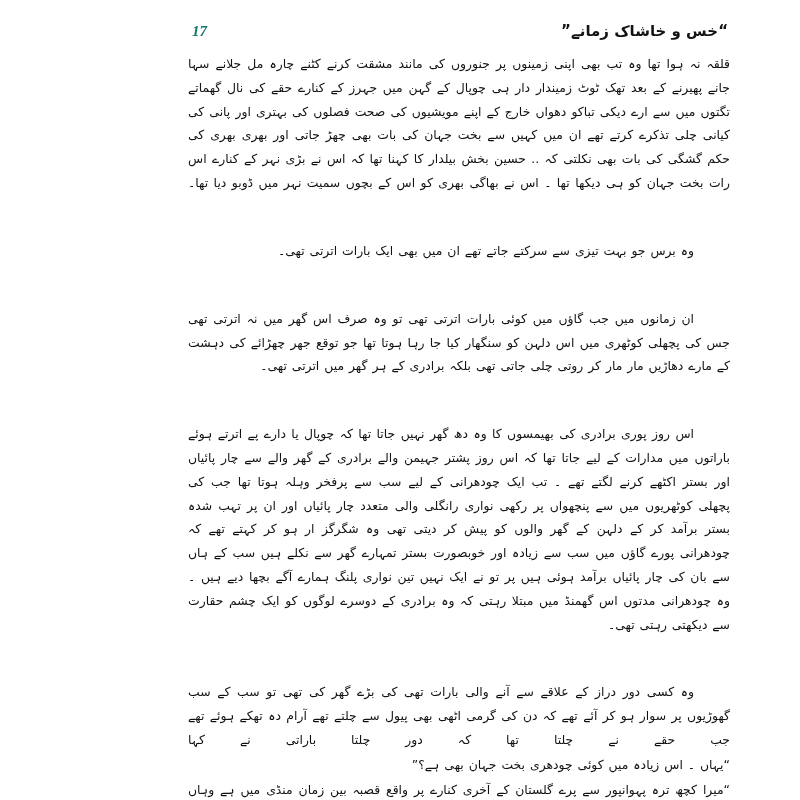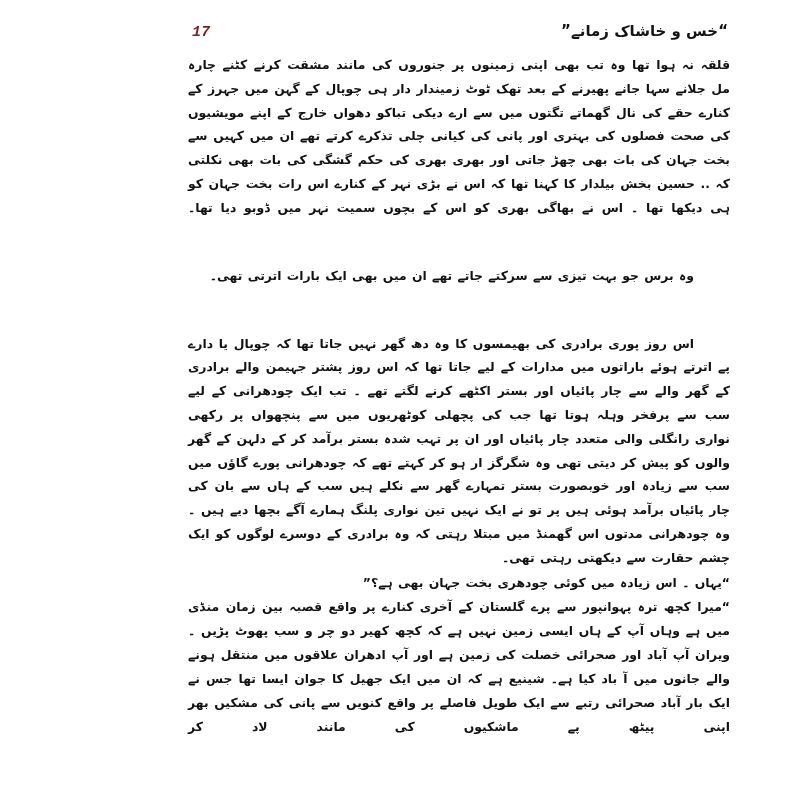--- a/index.html
+++ b/index.html
@@ -33,40 +33,39 @@
   }
   .book-title {
     font-family: "DejaVu Sans", sans-serif;
     font-size: 15px;
     font-weight: 700;
     direction: rtl;
     letter-spacing: 0.5px;
     color: #141414;
   }
   .page-number {
-    font-family: Liberation Mono, monospace;
+    font-family: Liberation Serif, serif;
     font-style: italic;
     font-weight: 700;
     font-size: 15px;
-    color: #7f1d1d;
+    color: #0f766e;
   }
   .body-text {
     direction: rtl;
     text-align: justify;
     text-align-last: justify;
     font-family: "DejaVu Sans", sans-serif;
     font-size: 12.4px;
     line-height: 1.92;
     color: #121212;
     word-spacing: 1px;
   }
   .para {
     margin: 0 0 1px 0;
     text-indent: 0;
-    font-weight: bold;
   }
   .para.indent {
     text-indent: 36px;
     margin-top: 44px;
   }
   .para.short {
     text-align-last: right;
   }
   .para.dialogue {
     text-align-last: right;
@@ -78,18 +77,20 @@
 <div class="page">
 
   <div class="page-header">
     <div class="book-title">“خس و خاشاک زمانے”</div>
     <div class="page-number">17</div>
   </div>
 
   <div class="body-text">
     <p class="para">قلقہ نہ ہوا تھا وہ تب بھی اپنی زمینوں پر جنوروں کی مانند مشقت کرنے کٹنے چارہ مل جلانے سہا جانے پھیرنے کے بعد تھک ٹوٹ زمیندار دار ہی چوپال کے گہن میں جہرز کے کنارے حقے کی نال گھماتے تگتوں میں سے ارے دیکی تباکو دھواں خارج کے اپنے مویشیوں کی صحت فصلوں کی بہتری اور پانی کی کیانی چلی تذکرے کرتے تھے ان میں کہیں سے بخت جہان کی بات بھی چھڑ جاتی اور بھری بھری کی حکم گشگی کی بات بھی نکلتی کہ .. حسین بخش بیلدار کا کہنا تھا کہ اس نے بڑی نہر کے کنارے اس رات بخت جہان کو ہی دیکھا تھا ۔ اس نے بھاگی بھری کو اس کے بچوں سمیت نہر میں ڈوبو دیا تھا۔</p>
     <p class="para indent short">وہ برس جو بہت تیزی سے سرکتے جاتے تھے ان میں بھی ایک بارات اترتی تھی۔</p>
+    <p class="para indent short">ان زمانوں میں جب گاؤں میں کوئی بارات اترتی تھی تو وہ صرف اس گھر میں نہ اترتی تھی جس کی پچھلی کوٹھری میں اس دلہن کو سنگھار کیا جا رہا ہوتا تھا جو توقع جھر چھڑائے کی دہشت کے مارے دھاڑیں مار مار کر روتی چلی جاتی تھی بلکہ برادری کے ہر گھر میں اترتی تھی۔</p>
     <p class="para indent short">اس روز پوری برادری کی بھیمسوں کا وہ دھ گھر نہیں جاتا تھا کہ چوپال یا دارے پے اترتے ہوئے باراتوں میں مدارات کے لیے جاتا تھا کہ اس روز پشتر جہیمن والے برادری کے گھر والے سے چار پائیاں اور بستر اکٹھے کرنے لگتے تھے ۔ تب ایک چودھرانی کے لیے سب سے پرفخر وہلہ ہوتا تھا جب کی پچھلی کوٹھریوں میں سے پنچھواں پر رکھی نواری رانگلی والی متعدد چار پائیاں اور ان پر تہب شدہ بستر برآمد کر کے دلہن کے گھر والوں کو پیش کر دیتی تھی وہ شگرگز ار ہو کر کہتے تھے کہ چودھرانی پورے گاؤں میں سب سے زیادہ اور خوبصورت بستر تمہارے گھر سے نکلے ہیں سب کے ہاں سے بان کی چار پائیاں برآمد ہوئی ہیں پر تو نے ایک نہیں تین نواری پلنگ ہمارے آگے بچھا دیے ہیں ۔ وہ چودھرانی مدتوں اس گھمنڈ میں مبتلا رہتی کہ وہ برادری کے دوسرے لوگوں کو ایک چشم حقارت سے دیکھتی رہتی تھی۔</p>
+    <p class="para indent">وہ کسی دور دراز کے علاقے سے آنے والی بارات تھی کی بڑے گھر کی تھی تو سب کے سب گھوڑیوں پر سوار ہو کر آئے تھے کہ دن کی گرمی اٹھی بھی پیول سے چلتے تھے آرام دہ تھکے ہوئے تھے جب حقے نے چلتا تھا کہ دور چلتا باراتی نے کہا</p>
     <p class="para dialogue">“یہاں ۔ اس زیادہ میں کوئی چودھری بخت جہان بھی ہے؟”</p>
     <p class="para">“میرا کچھ ترہ پہوانپور سے پرے گلستان کے آخری کنارے پر واقع قصبہ بین زمان منڈی میں ہے وہاں آپ کے ہاں ایسی زمین نہیں ہے کہ کچھ کھیر دو چر و سب پھوٹ پڑیں ۔ ویران آپ آباد اور صحرائی خصلت کی زمین ہے اور آپ ادھران علاقوں میں منتقل ہونے والے جانوں میں آ باد کیا ہے۔ شینیع ہے کہ ان میں ایک جھیل کا جوان ایسا تھا جس نے ایک بار آباد صحرائی رتبے سے ایک طویل فاصلے پر واقع کنویں سے پانی کی مشکیں بھر اپنی پیٹھ پے ماشکیوں کی مانند لاد کر</p>
   </div>
 
 </div>
 
 </body></html>

